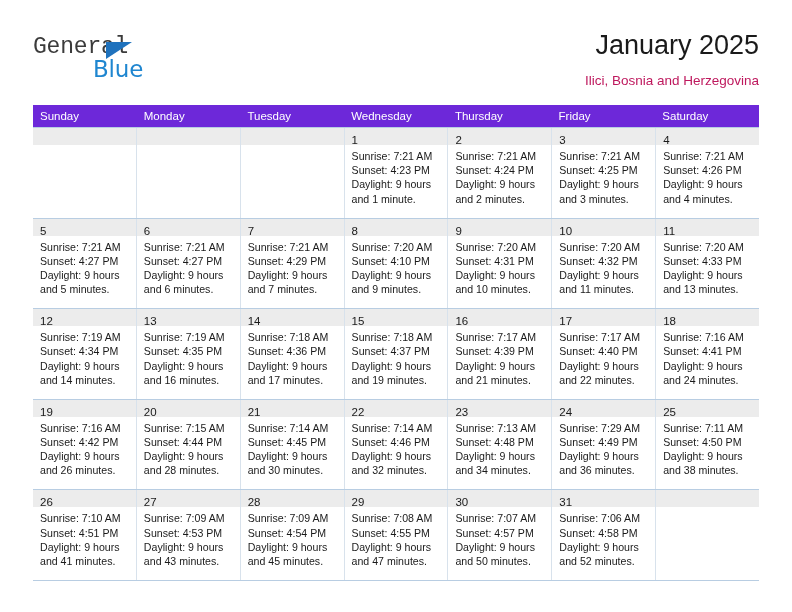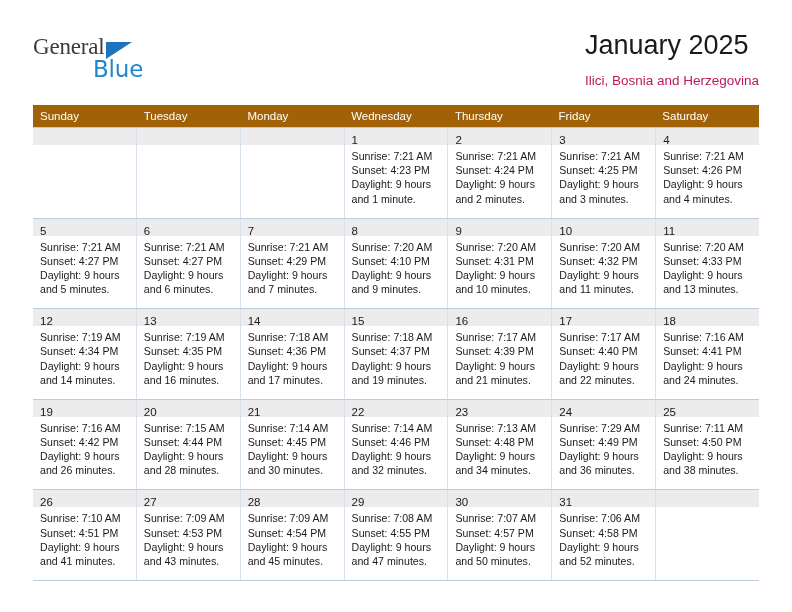--- a/index.html
+++ b/index.html
@@ -36,21 +36,21 @@
     width: 200px;
     height: 56px;
   }
   .logo-general {
     position: absolute;
     left: 0;
     top: 0;
     font-size: 23px;
     letter-spacing: -0.2px;
     color: #3b3b3b;
-    font-family: Liberation Serif, serif;
+    font-family: Liberation Mono, monospace;
   }
   .logo-tri {
     position: absolute;
     left: 73px;
     top: 8px;
     width: 0;
     height: 0;
     border-left: 26px solid #1f72bd;
     border-bottom: 17px solid transparent;
   }
@@ -61,21 +61,21 @@
     font-size: 23px;
     letter-spacing: -0.2px;
     color: #1f86d0;
     font-family: "DejaVu Sans", sans-serif;
     text-align: right;
   }
   .title-block {
     position: absolute;
     right: 0;
     top: 0;
-    text-align: left;
+    text-align: right;
   }
   .cal-title {
     font-size: 27px;
     color: #1a1a1a;
     line-height: 34px;
     white-space: nowrap;
   }
   .cal-subtitle {
     font-size: 13.5px;
     color: #be185d;
@@ -86,21 +86,21 @@
 
   
   .calendar {
     position: absolute;
     left: 33px;
     top: 105px;
     width: 726px;
   }
   .weekdays {
     display: flex;
-    background: #a16207;
+    background: #6d28d9;
   }
   .weekday {
     flex: 1 1 0;
     box-sizing: border-box;
     color: #ffffff;
     font-size: 11.5px;
     padding: 5px 0 5px 7px;
     height: 22px;
     line-height: 12px;
   }
@@ -162,22 +162,22 @@
     <div class="title-block">
       <div class="cal-title">January 2025</div>
       <div class="cal-subtitle">Ilici, Bosnia and Herzegovina</div>
     </div>
 
   </div>
 
   <div class="calendar">
     <div class="weekdays">
         <div class="weekday">Sunday</div>
+        <div class="weekday">Monday</div>
         <div class="weekday">Tuesday</div>
-        <div class="weekday">Monday</div>
         <div class="weekday">Wednesday</div>
         <div class="weekday">Thursday</div>
         <div class="weekday">Friday</div>
         <div class="weekday">Saturday</div>
       </div>
     <div class="weeks">
         <div class="week">
           <div class="cell empty">
             <div class="daynum-bar"><span class="daynum"></span></div>
             <div class="cell-lines"></div>

